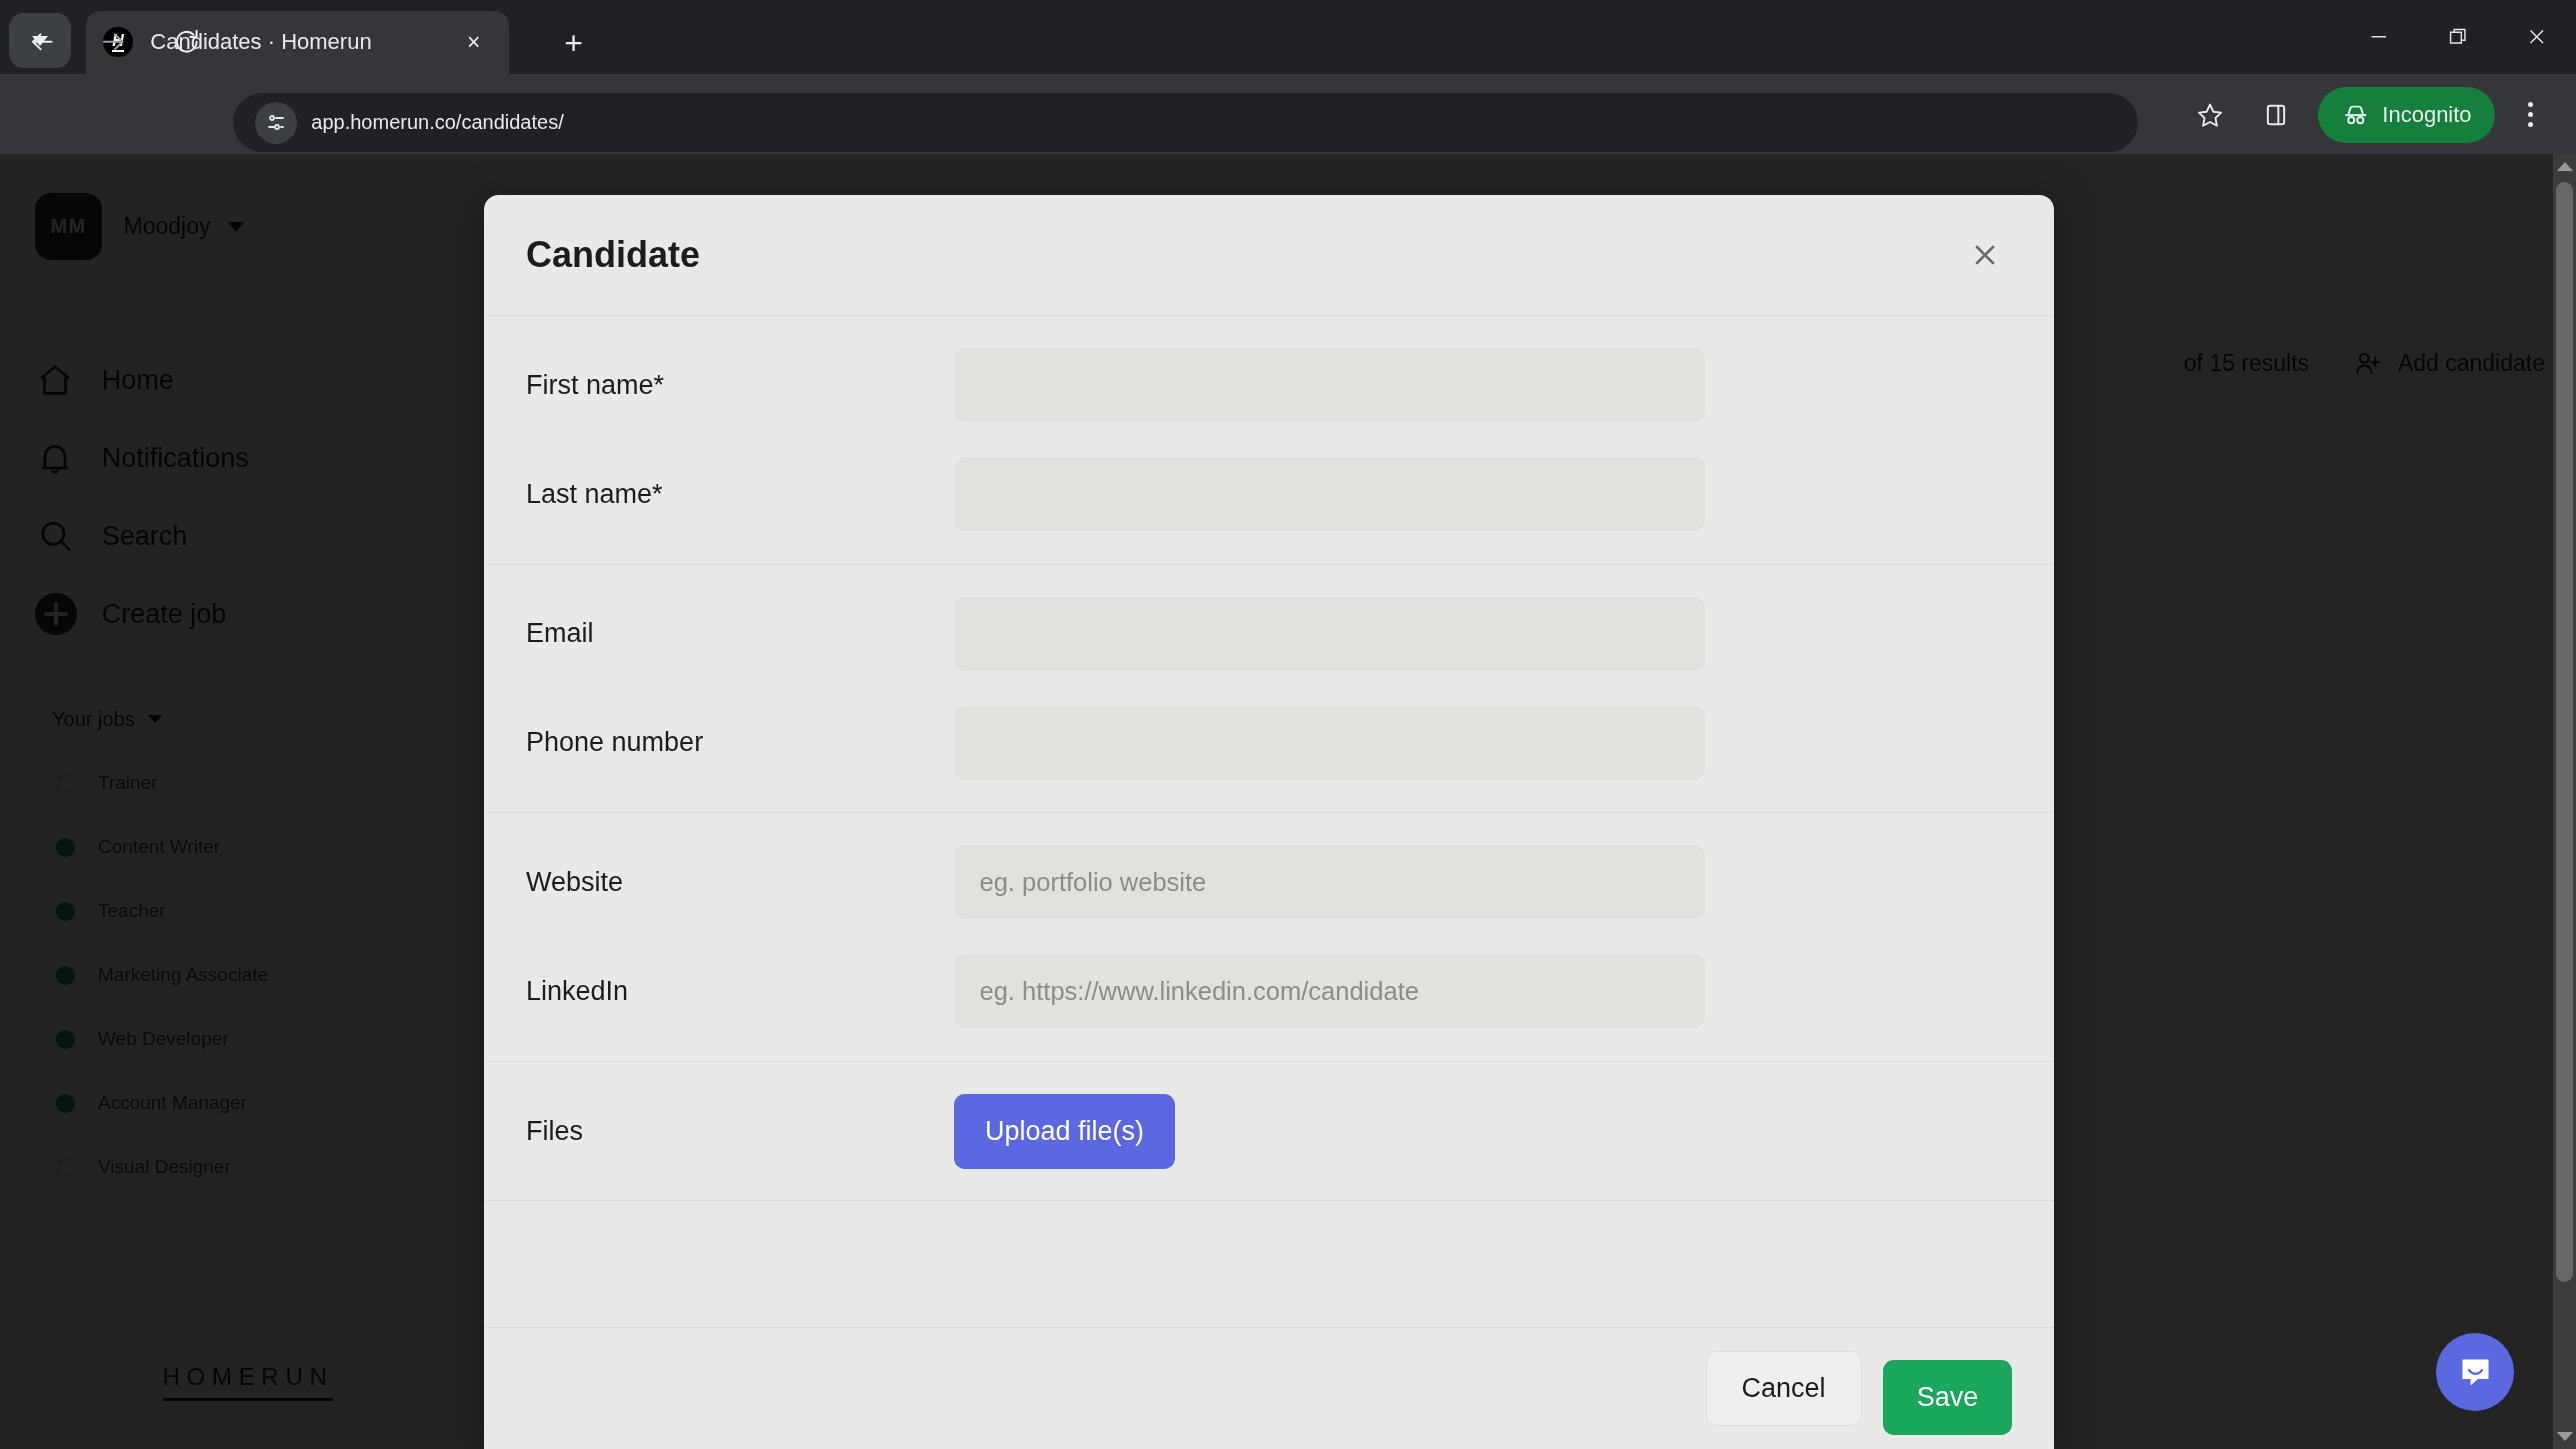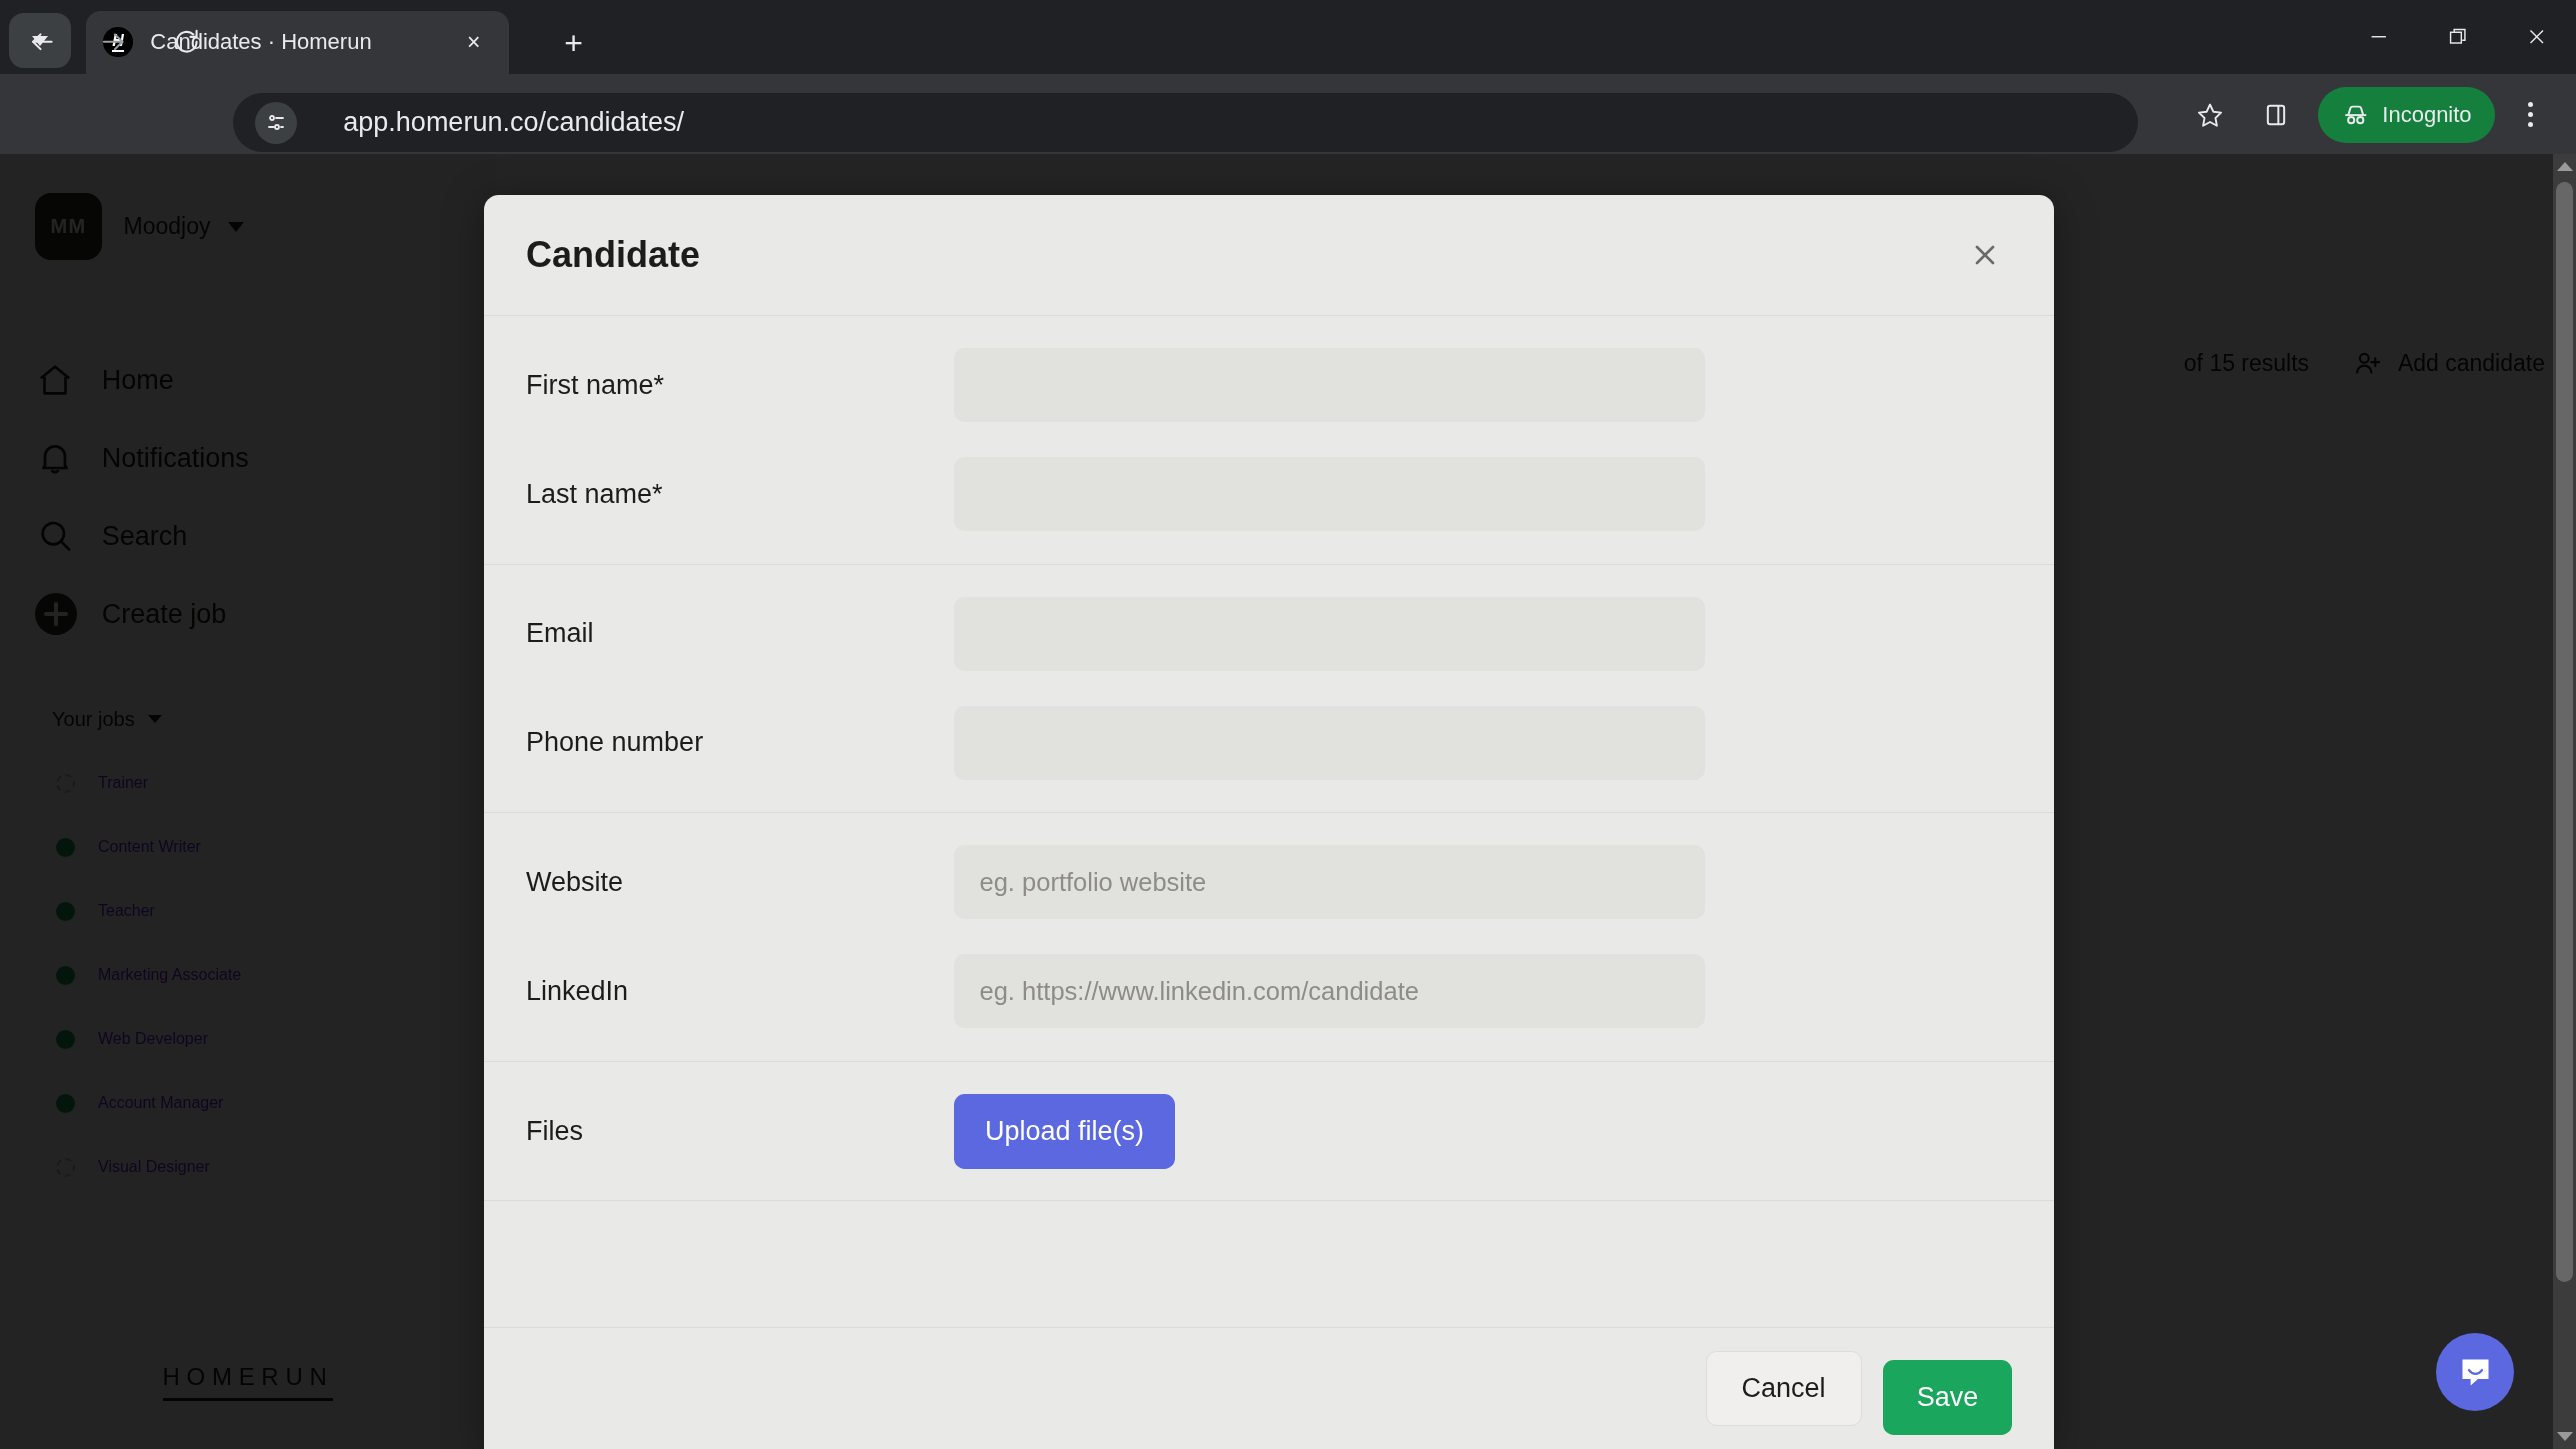--- a/index.html
+++ b/index.html
@@ -69,21 +69,21 @@
   .omnibox {
     position:absolute; left:233px; top:93px; width:1905px; height:59px;
     background:#202124; border-radius:29.5px; display:flex; align-items:center;
     padding:0 21.5px;
   }
   .site-info {
     width:42px;height:42px;border-radius:50%;background:#3c4043;flex:none;
     display:flex;align-items:center;justify-content:center; margin-right:14.8px;
   }
   .site-info svg { width:24px;height:24px; }
-  .url { color:#e8eaed; font-size:27px; white-space:nowrap;margin-left:32px; }
+  .url { color:#e8eaed; font-size:20px; white-space:nowrap; }
   .tb-right { position:absolute; right:0; top:74px; height:81px; display:flex; align-items:center; }
   .tb-icon { width:56px;height:56px;border-radius:50%;display:flex;align-items:center;justify-content:center;margin:0 5.4px; }
   .tb-icon svg { width:28px;height:28px; }
   .incognito-pill {
     height:56px; border-radius:28px; background:#15803d;
     display:flex;align-items:center; padding:0 23px; margin:0 8px;
   }
   .incognito-pill svg { width:29.5px;height:29.5px; margin-right:12px; }
   .incognito-pill span { color:#e8eaed; font-size:22px; }
   .menu-dots { width:56px;height:56px;display:flex;flex-direction:column;
@@ -130,21 +130,21 @@
   }
   .jobs-header span { color:#1c1c1a; font-size:20px; }
   .jobs-header .c {
     width:0;height:0;border-left:7.4px solid transparent;border-right:7.4px solid transparent;
     border-top:8.7px solid #1c1c1a; margin-left:13.4px;
   }
   .job { display:flex;align-items:center; height:64px; padding-left:56px; }
   .dot { width:19px;height:19px;border-radius:50%; flex:none; }
   .dot.open { background:#1a9c53; }
   .dot.draft { background:transparent; border:2px dashed #b9b6ad; }
-  .job .t { color:#6d28d9; font-size:16px; margin-left:23px; }
+  .job .t { color:#14532d; font-size:19px; margin-left:23px; }
 
   .brand {
     position:absolute; left:0; bottom:48px; width:496px;
     display:flex; justify-content:center;
   }
   .brand .word {
     color:#1c1c1a; font-size:24px; letter-spacing:6.7px; font-weight:500;
     border-bottom:3.4px solid #1c1c1a; padding-bottom:6.7px;
   }
 

